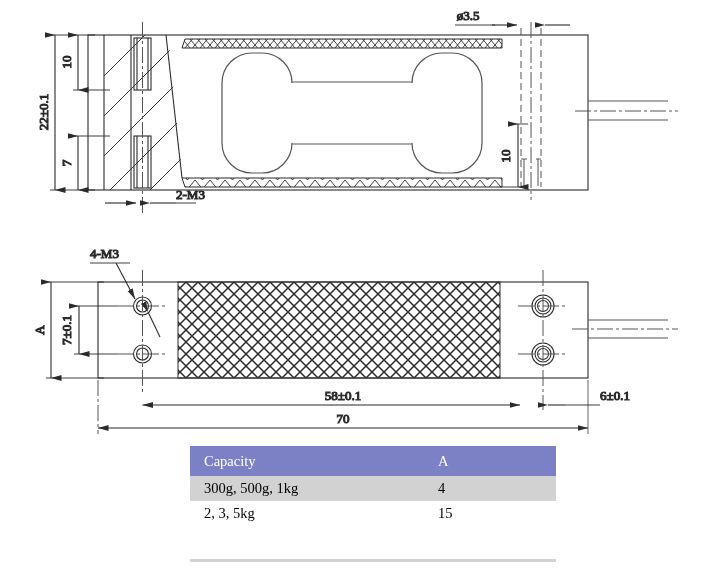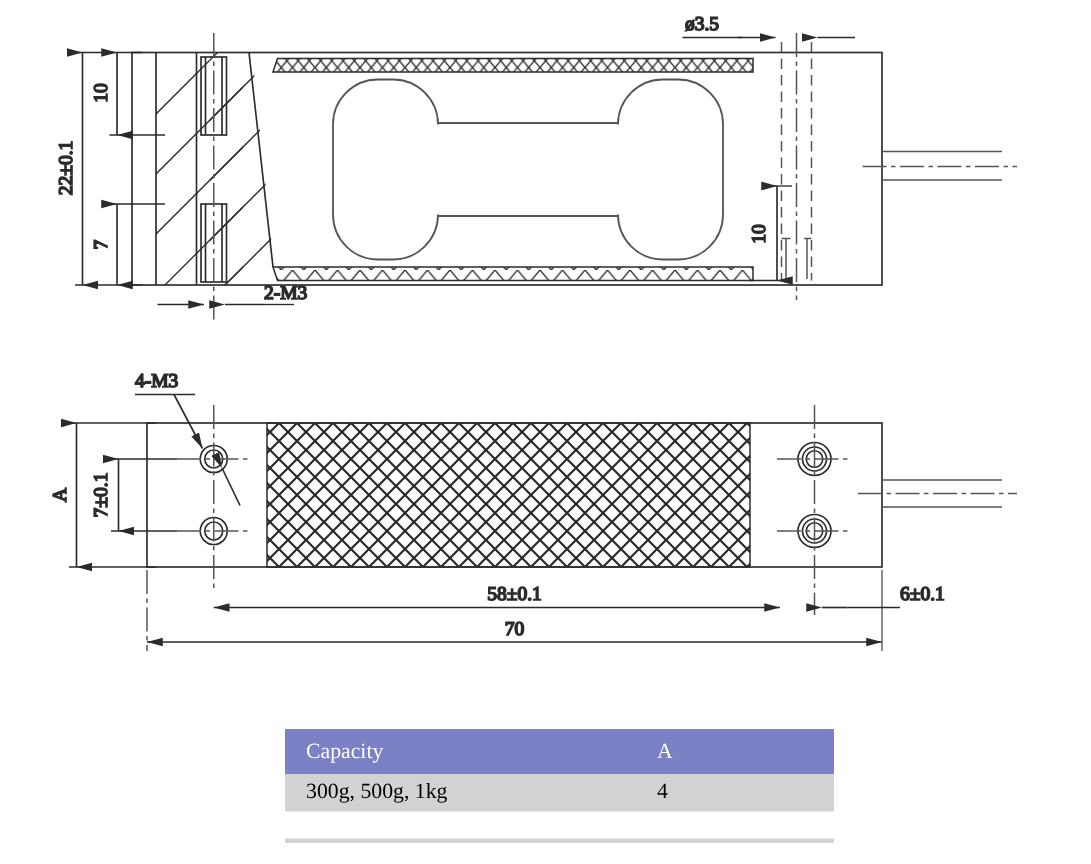--- a/index.html
+++ b/index.html
@@ -23,21 +23,21 @@
   svg.cad { display: block; }
   .dimtext {
     font-family: "Liberation Serif", serif;
     font-size: 13px;
     fill: #1a1a1a;
   }
   
   #spec-table {
     position: absolute;
     left: 190px;
-    top: 486px;
+    top: 446px;
     width: 366px;
     border-collapse: collapse;
     font-family: "Liberation Serif", serif;
     font-size: 14.5px;
   }
   #spec-table th, #spec-table td {
     padding: 4px 0 4px 14px;
     text-align: left;
     font-weight: normal;
     border: none;
@@ -319,17 +319,21 @@
       <tr>
         <th>Capacity</th>
         <th class="col-a">A</th>
       </tr>
     </thead>
     <tbody>
       <tr class="alt">
         <td>300g, 500g, 1kg</td>
         <td class="col-a">4</td>
       </tr>
+      <tr class="plain">
+        <td>2, 3, 5kg</td>
+        <td class="col-a">15</td>
+      </tr>
     </tbody>
   </table>
   <div id="table-bottom-rule"></div>
 
 </div>
 
 </body></html>

